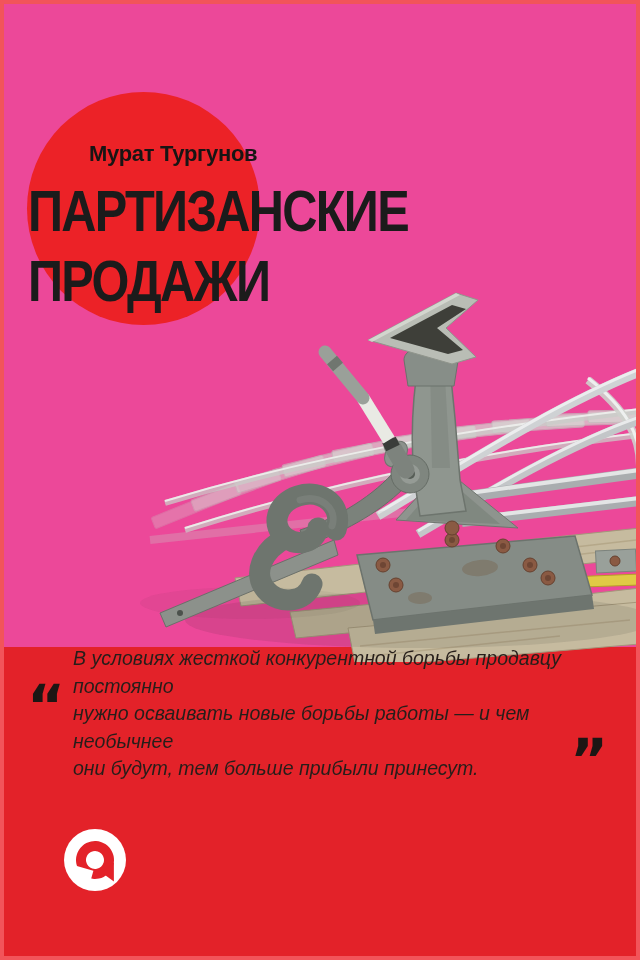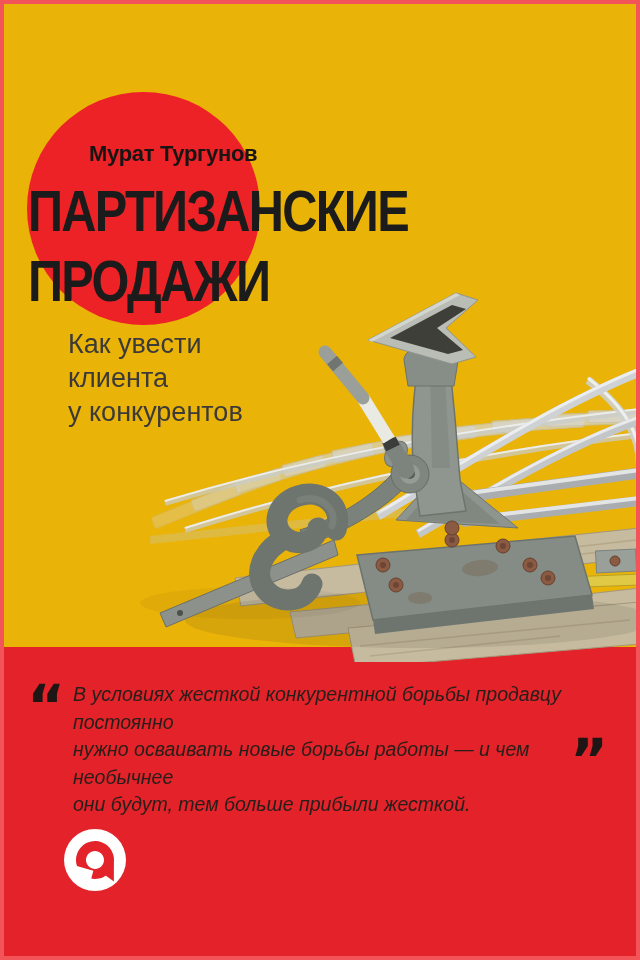--- a/index.html
+++ b/index.html
@@ -1,58 +1,53 @@
 <!DOCTYPE html>
 <html><head>
 <meta charset="utf-8">
 <style>
   html,body{margin:0;padding:0;background:#555;}
-  .page{position:relative;width:640px;height:960px;background:#eab308;overflow:hidden;
+  .page{position:relative;width:640px;height:960px;background:#ec4899;overflow:hidden;
         font-family:"Liberation Sans",sans-serif;margin:0 auto;}
   .frame{position:absolute;inset:0;border:4px solid #f2545a;z-index:50;pointer-events:none;}
   .accent-circle{position:absolute;left:27px;top:92px;width:233px;height:233px;border-radius:50%;
         background:#ec2227;z-index:1;}
   .author{position:absolute;left:89px;top:141px;font-size:22px;font-weight:bold;color:#181514;
         letter-spacing:-0.3px;z-index:3;}
   .title{position:absolute;left:28px;top:176px;font-weight:bold;font-size:58px;line-height:70px;
         color:#1b1b1b;letter-spacing:-2px;z-index:3;}
   .title span{display:block;transform:scaleX(0.84);transform-origin:left top;white-space:nowrap;}
   .subtitle{position:absolute;left:68px;top:327px;font-size:27px;line-height:34px;font-weight:500;
         color:#3c3a38;z-index:3;}
   .subtitle span{display:block;}
   .photo{position:absolute;left:0;top:268px;width:640px;height:394px;z-index:5;}
   .band{position:absolute;left:0;top:647px;width:640px;height:313px;background:#e32229;z-index:2;}
   .qmark{position:absolute;font-family:"DejaVu Sans",sans-serif;font-weight:bold;font-size:58px;
         line-height:0.55;color:#1d1614;z-index:6;}
   .qopen{left:27px;top:692px;}
   .qclose{left:570px;top:746px;}
-  .quote{position:absolute;left:73px;top:681px;width:505px;font-size:19.5px;line-height:27.5px;
+  .quote{position:absolute;left:73px;top:645px;width:505px;font-size:19.5px;line-height:27.5px;
         font-style:italic;font-weight:500;color:#261e1a;z-index:6;}
   .quote span{display:block;}
   .logo{position:absolute;left:64px;top:829px;width:62px;height:62px;z-index:6;}
 </style>
 </head>
 <body>
 
 <div class="page">
 
   <div class="accent-circle"></div>
 
   <div class="author">Мурат Тургунов</div>
 
   <div class="title">
     <span>ПАРТИЗАНСКИЕ</span>
     <span>ПРОДАЖИ</span>
   </div>
 
-  <div class="subtitle">
-    <span>Как увести</span>
-    <span>клиента</span>
-    <span>у конкурентов</span>
-  </div>
 
   <svg class="photo" viewBox="0 0 640 394">
 
     <g>
       <rect x="-46" y="-6" width="92" height="12" rx="2" fill="#d7d8d4" stroke="#c0c2bd" opacity="0.30" transform="translate(196 238) rotate(-22)"></rect>
       <rect x="-46" y="-6" width="92" height="12" rx="2" fill="#d7d8d4" stroke="#c0c2bd" opacity="0.42" transform="translate(236 222) rotate(-20)"></rect>
       <rect x="-46" y="-6" width="92" height="12" rx="2" fill="#d7d8d4" stroke="#c0c2bd" opacity="0.52" transform="translate(280 206) rotate(-17)"></rect>
       <rect x="-46" y="-6" width="92" height="12" rx="2" fill="#d7d8d4" stroke="#c0c2bd" opacity="0.60" transform="translate(328 192) rotate(-14)"></rect>
       <rect x="-46" y="-6" width="92" height="12" rx="2" fill="#d7d8d4" stroke="#c0c2bd" opacity="0.66" transform="translate(378 180) rotate(-11)"></rect>
       <rect x="-46" y="-6" width="92" height="12" rx="2" fill="#d7d8d4" stroke="#c0c2bd" opacity="0.70" transform="translate(430 170) rotate(-8)"></rect>
@@ -174,21 +169,21 @@
     </g>
   </svg>
 
   <div class="band"></div>
 
   <div class="qmark qopen">“</div>
 
   <div class="quote">
     <span>В условиях жесткой конкурентной борьбы продавцу постоянно</span>
     <span>нужно осваивать новые борьбы работы — и чем необычнее</span>
-    <span>они будут, тем больше прибыли жесткой.</span>
+    <span>они будут, тем больше прибыли принесут.</span>
   </div>
 
   <div class="qmark qclose">”</div>
 
   <svg class="logo" viewBox="0 0 62 62">
     <circle cx="31" cy="31" r="31" fill="#ffffff"></circle>
     <g transform="rotate(-12 31 31)">
       <path d="M31,12 a19,19 0 1 0 0.01,0 Z M31,22 a9,9 0 1 1 -0.01,0 Z" fill="#e32229" fill-rule="evenodd"></path>
       <rect x="6" y="36" width="20" height="11" fill="#ffffff" transform="rotate(28 16 41)"></rect>
       <polygon points="35,45 49,37 45,56" fill="#e32229"></polygon>

